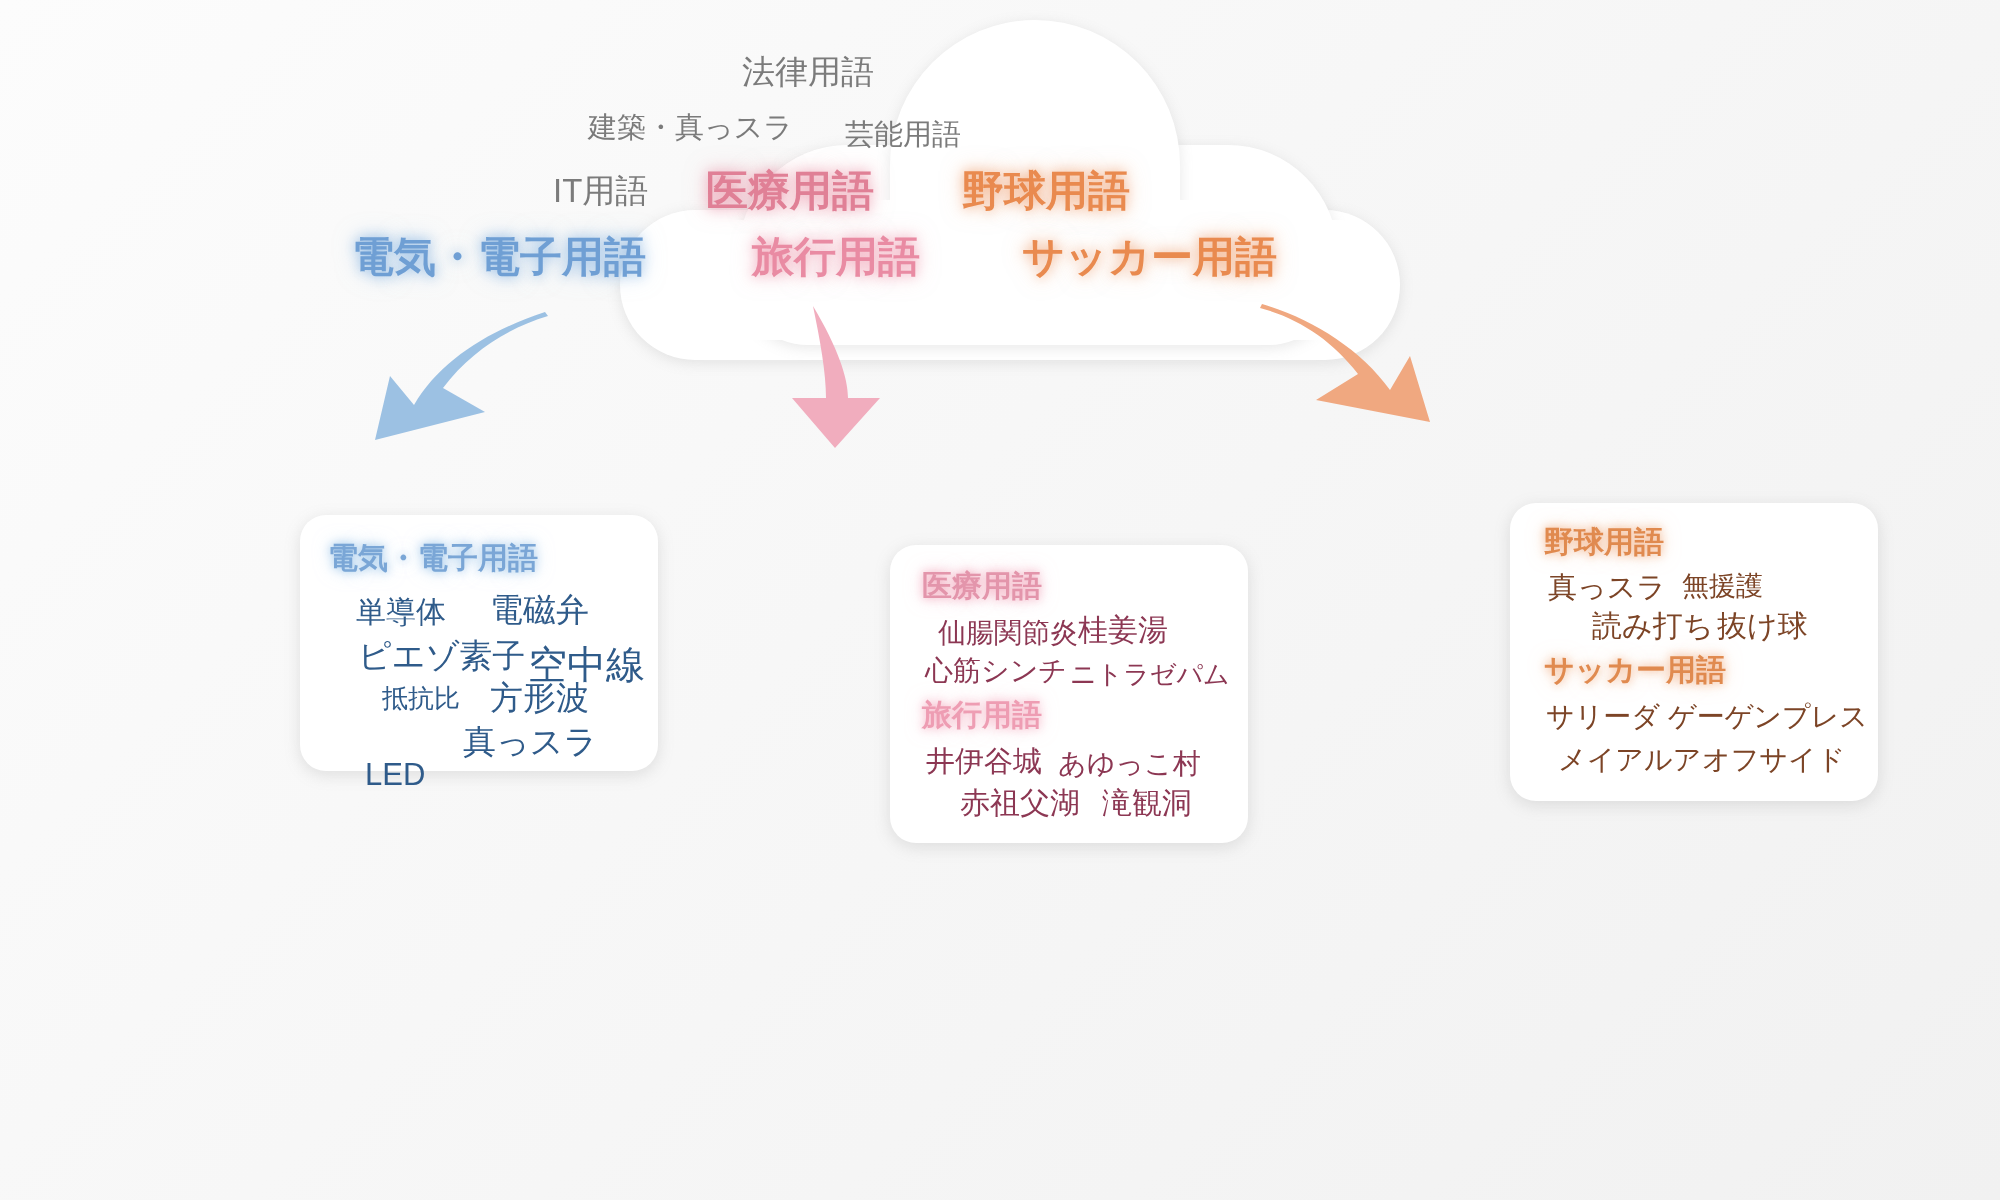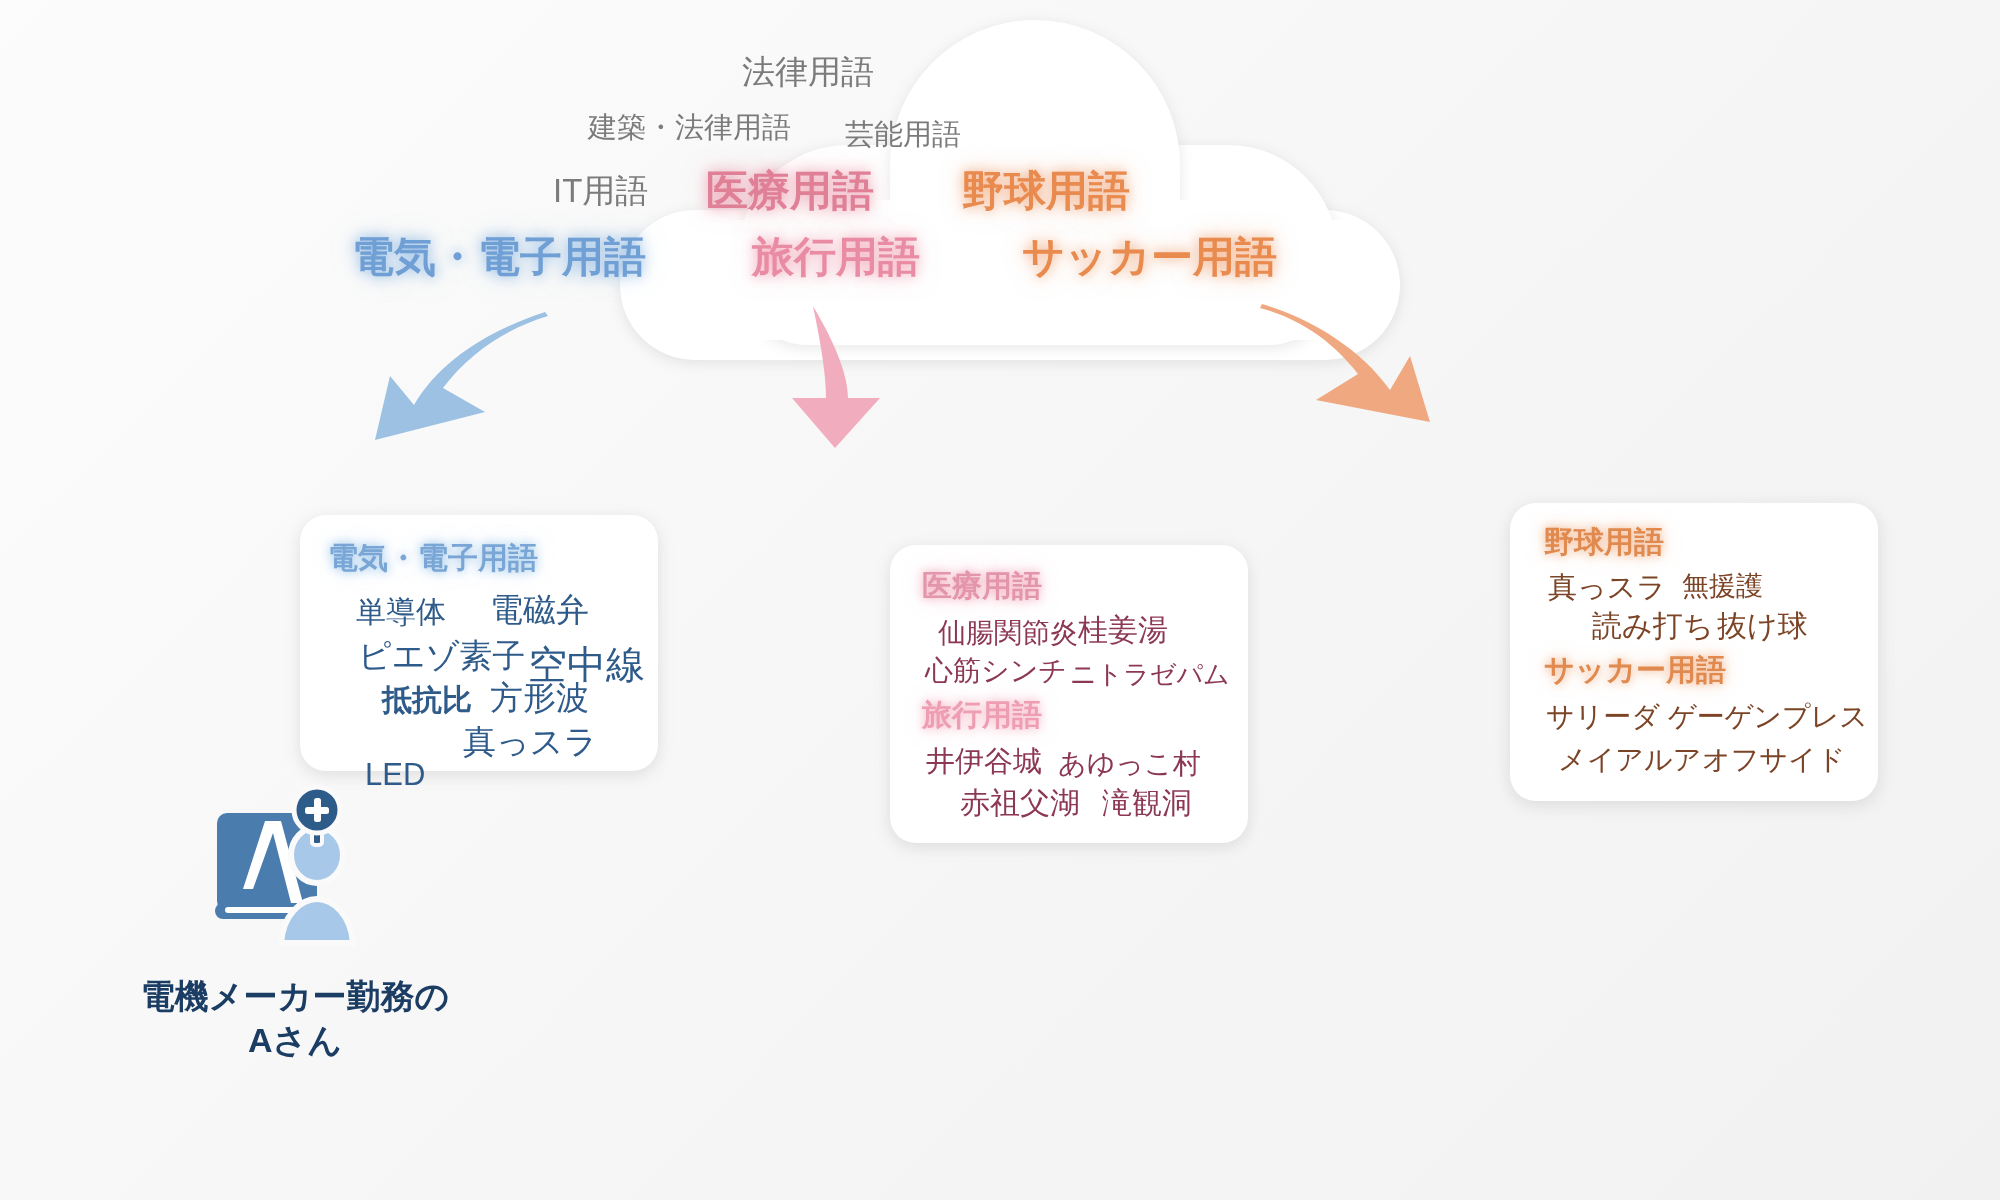--- a/index.html
+++ b/index.html
@@ -165,21 +165,21 @@
   <div id="cloud">
     <div class="cloud-lobe" id="lobe-bottom"></div>
     <div class="cloud-lobe" id="lobe-mid"></div>
     <div class="cloud-lobe" id="lobe-top"></div>
     <div class="cloud-lobe" id="lobe-bottom-cover"></div>
     <div class="cloud-lobe" id="lobe-mid-cover"></div>
     <div class="cloud-lobe" id="lobe-top-cover"></div>
   </div>
 
   <div class="cloud-label cl-gray" id="lbl-law">法律用語</div>
-  <div class="cloud-label cl-gray-sm" id="lbl-arch">建築・法律用語</div>
+  <div class="cloud-label cl-gray-sm" id="lbl-arch">建築・真っスラ</div>
   <div class="cloud-label cl-gray-sm" id="lbl-enter">芸能用語</div>
   <div class="cloud-label cl-gray" id="lbl-it">IT用語</div>
   <div class="cloud-label cl-big cl-pink" id="lbl-med">医療用語</div>
   <div class="cloud-label cl-big cl-orange" id="lbl-base">野球用語</div>
   <div class="cloud-label cl-big cl-blue" id="lbl-elec">電気・電子用語</div>
   <div class="cloud-label cl-big cl-pink2" id="lbl-travel">旅行用語</div>
   <div class="cloud-label cl-big cl-orange2" id="lbl-soccer">サッカー用語</div>
 
   <svg class="arrow" id="arrow-left" width="220" height="140" viewBox="0 0 220 140">
     <path d="M215 12 C 160 30, 110 60, 84 105 L 60 76 L 45 140 L 155 112 L 113 88 C 140 52, 178 28, 218 16 Z" fill="#9cc1e3"></path>
@@ -194,21 +194,21 @@
     <path d="M12 14 C 60 28, 110 58, 140 100 L 160 66 L 180 132 L 66 110 L 108 84 C 82 50, 48 28, 10 18 Z" fill="#f0a880"></path>
   </svg>
 
   <div class="card" id="card-a">
     <div class="card-inner">
       <div class="cat-title cat-blue" style="left:28px; top:28px;">電気・電子用語</div>
       <div class="term t-blue" style="left:56px; top:82px;  font-size:30px;">単導体</div>
       <div class="term t-blue" style="left:190px; top:78px; font-size:33px;">電磁弁</div>
       <div class="term t-blue" style="left:58px; top:124px; font-size:33px;">ピエゾ素子</div>
       <div class="term t-blue" style="left:228px; top:130px; font-size:39px;">空中線</div>
-      <div class="term t-blue" style="left:82px; top:170px; font-size:30px;font-weight:bold;">抵抗比</div>
+      <div class="term t-blue" style="left:82px; top:170px; font-size:26px;">抵抗比</div>
       <div class="term t-blue" style="left:190px; top:166px; font-size:33px;">方形波</div>
       <div class="term t-blue" style="left:65px; top:212px; font-size:31px;margin-top:32px;">LED</div>
       <div class="term t-blue" style="left:163px; top:210px; font-size:33px;">真っスラ</div>
     </div>
   </div>
 
   <div class="card" id="card-b">
     <div class="card-inner">
       <div class="cat-title cat-pink" style="left:32px; top:26px;">医療用語</div>
       <div class="term t-pink" style="left:48px; top:74px; font-size:28px;">仙腸関節炎</div>
@@ -233,38 +233,16 @@
       <div class="term t-brown" style="left:207px; top:108px; font-size:30px;">抜け球</div>
 
       <div class="cat-title cat-orange" style="left:34px; top:152px;">サッカー用語</div>
       <div class="term t-brown" style="left:36px; top:200px; font-size:28px;">サリーダ</div>
       <div class="term t-brown" style="left:158px; top:200px; font-size:28px;">ゲーゲンプレス</div>
       <div class="term t-brown" style="left:48px; top:243px; font-size:28px;">メイアルア</div>
       <div class="term t-brown" style="left:192px; top:243px; font-size:28px;">オフサイド</div>
     </div>
   </div>
 
-  <div class="persona" id="persona-a">
-    <svg class="persona-icon" viewBox="0 0 180 180">
-      <g>
-        <rect x="22" y="28" width="100" height="98" rx="10" fill="#4a7cad"></rect>
-        <path d="M28 118 h92 v8 a8 8 0 0 1 -8 8 h-84 a8 8 0 0 1 0 -16 z" fill="#4a7cad"></path>
-        <path d="M70 36 L48 104 L58 104 L78 48 L96 118 L108 118 L86 36 Z" fill="#ffffff"></path>
-        <rect x="30" y="122" width="86" height="6" rx="3" fill="#ffffff"></rect>
-      </g>
-      <g>
-        <path d="M96 70 a26 28 0 1 1 52 0 a26 28 0 1 1 -52 0 z" fill="#a7c8e8" stroke="#fafafa" stroke-width="6"></path>
-        <path d="M86 158 c2 -28 20 -44 36 -44 c16 0 34 16 36 44 z" fill="#a7c8e8" stroke="#fafafa" stroke-width="6"></path>
-      </g>
-      <g>
-        <rect x="117" y="46" width="10" height="14" rx="3" fill="#2e5c8a" stroke="#fafafa" stroke-width="4"></rect>
-        <circle cx="122" cy="25" r="23" fill="#2e5c8a" stroke="#fafafa" stroke-width="5"></circle>
-        <rect x="119" y="13" width="7" height="24" rx="2.5" fill="#ffffff"></rect>
-        <rect x="110" y="22" width="24" height="7" rx="2.5" fill="#ffffff"></rect>
-      </g>
-    </svg>
-    <div class="caption cap-blue" id="cap-a">電機メーカー勤務の
-Aさん</div>
-  </div>
 
 
 
 </div>
 
 </body></html>

